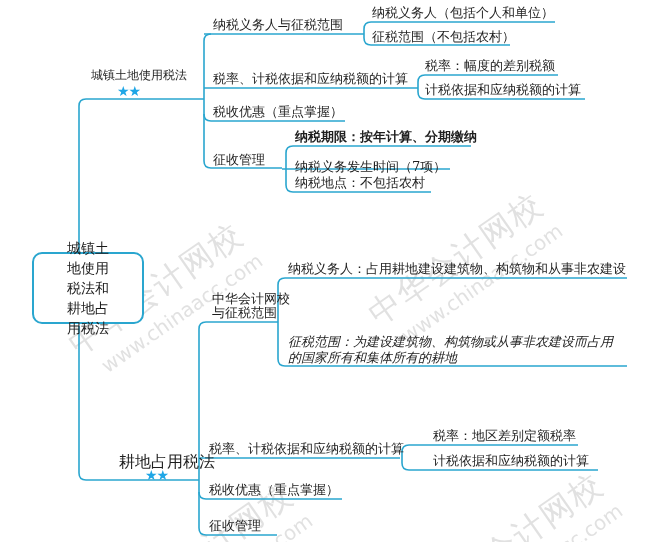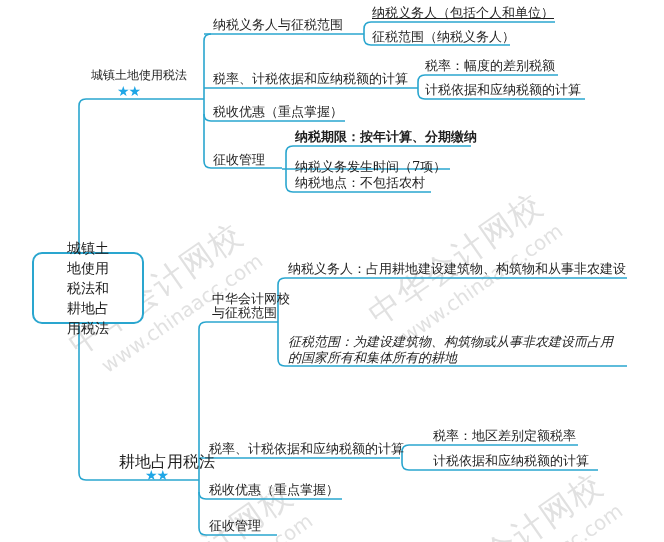--- a/index.html
+++ b/index.html
@@ -74,22 +74,22 @@
   </svg>
 
   <div class="root">
     <span>城镇土地使用税法和耕地占用税法</span>
   </div>
 
   <div class="lbl" style="left:91px; top:68px; font-size:12px;">城镇土地使用税法</div>
   <div class="stars" style="left:117px; top:84px;">★★</div>
 
   <div class="lbl" style="left:213px; top:17px;">纳税义务人与征税范围</div>
-  <div class="lbl" style="left:372px; top:5px;text-decoration:underline;">纳税义务人（包括个人和单位）</div>
-  <div class="lbl" style="left:372px; top:29px;">征税范围（纳税义务人）</div>
+  <div class="lbl" style="left:372px; top:5px;">纳税义务人（包括个人和单位）</div>
+  <div class="lbl" style="left:372px; top:29px;">征税范围（不包括农村）</div>
 
   <div class="lbl" style="left:213px; top:71px;">税率、计税依据和应纳税额的计算</div>
   <div class="lbl" style="left:425px; top:58px;">税率：幅度的差别税额</div>
   <div class="lbl" style="left:425px; top:82px;">计税依据和应纳税额的计算</div>
 
   <div class="lbl" style="left:213px; top:104px;">税收优惠（重点掌握）</div>
 
   <div class="lbl" style="left:213px; top:152px;">征收管理</div>
   <div class="lbl" style="left:295px; top:129px;font-weight:bold;">纳税期限：按年计算、分期缴纳</div>
   <div class="lbl" style="left:295px; top:152px;margin-top:7px;">纳税义务发生时间（7项）</div>

